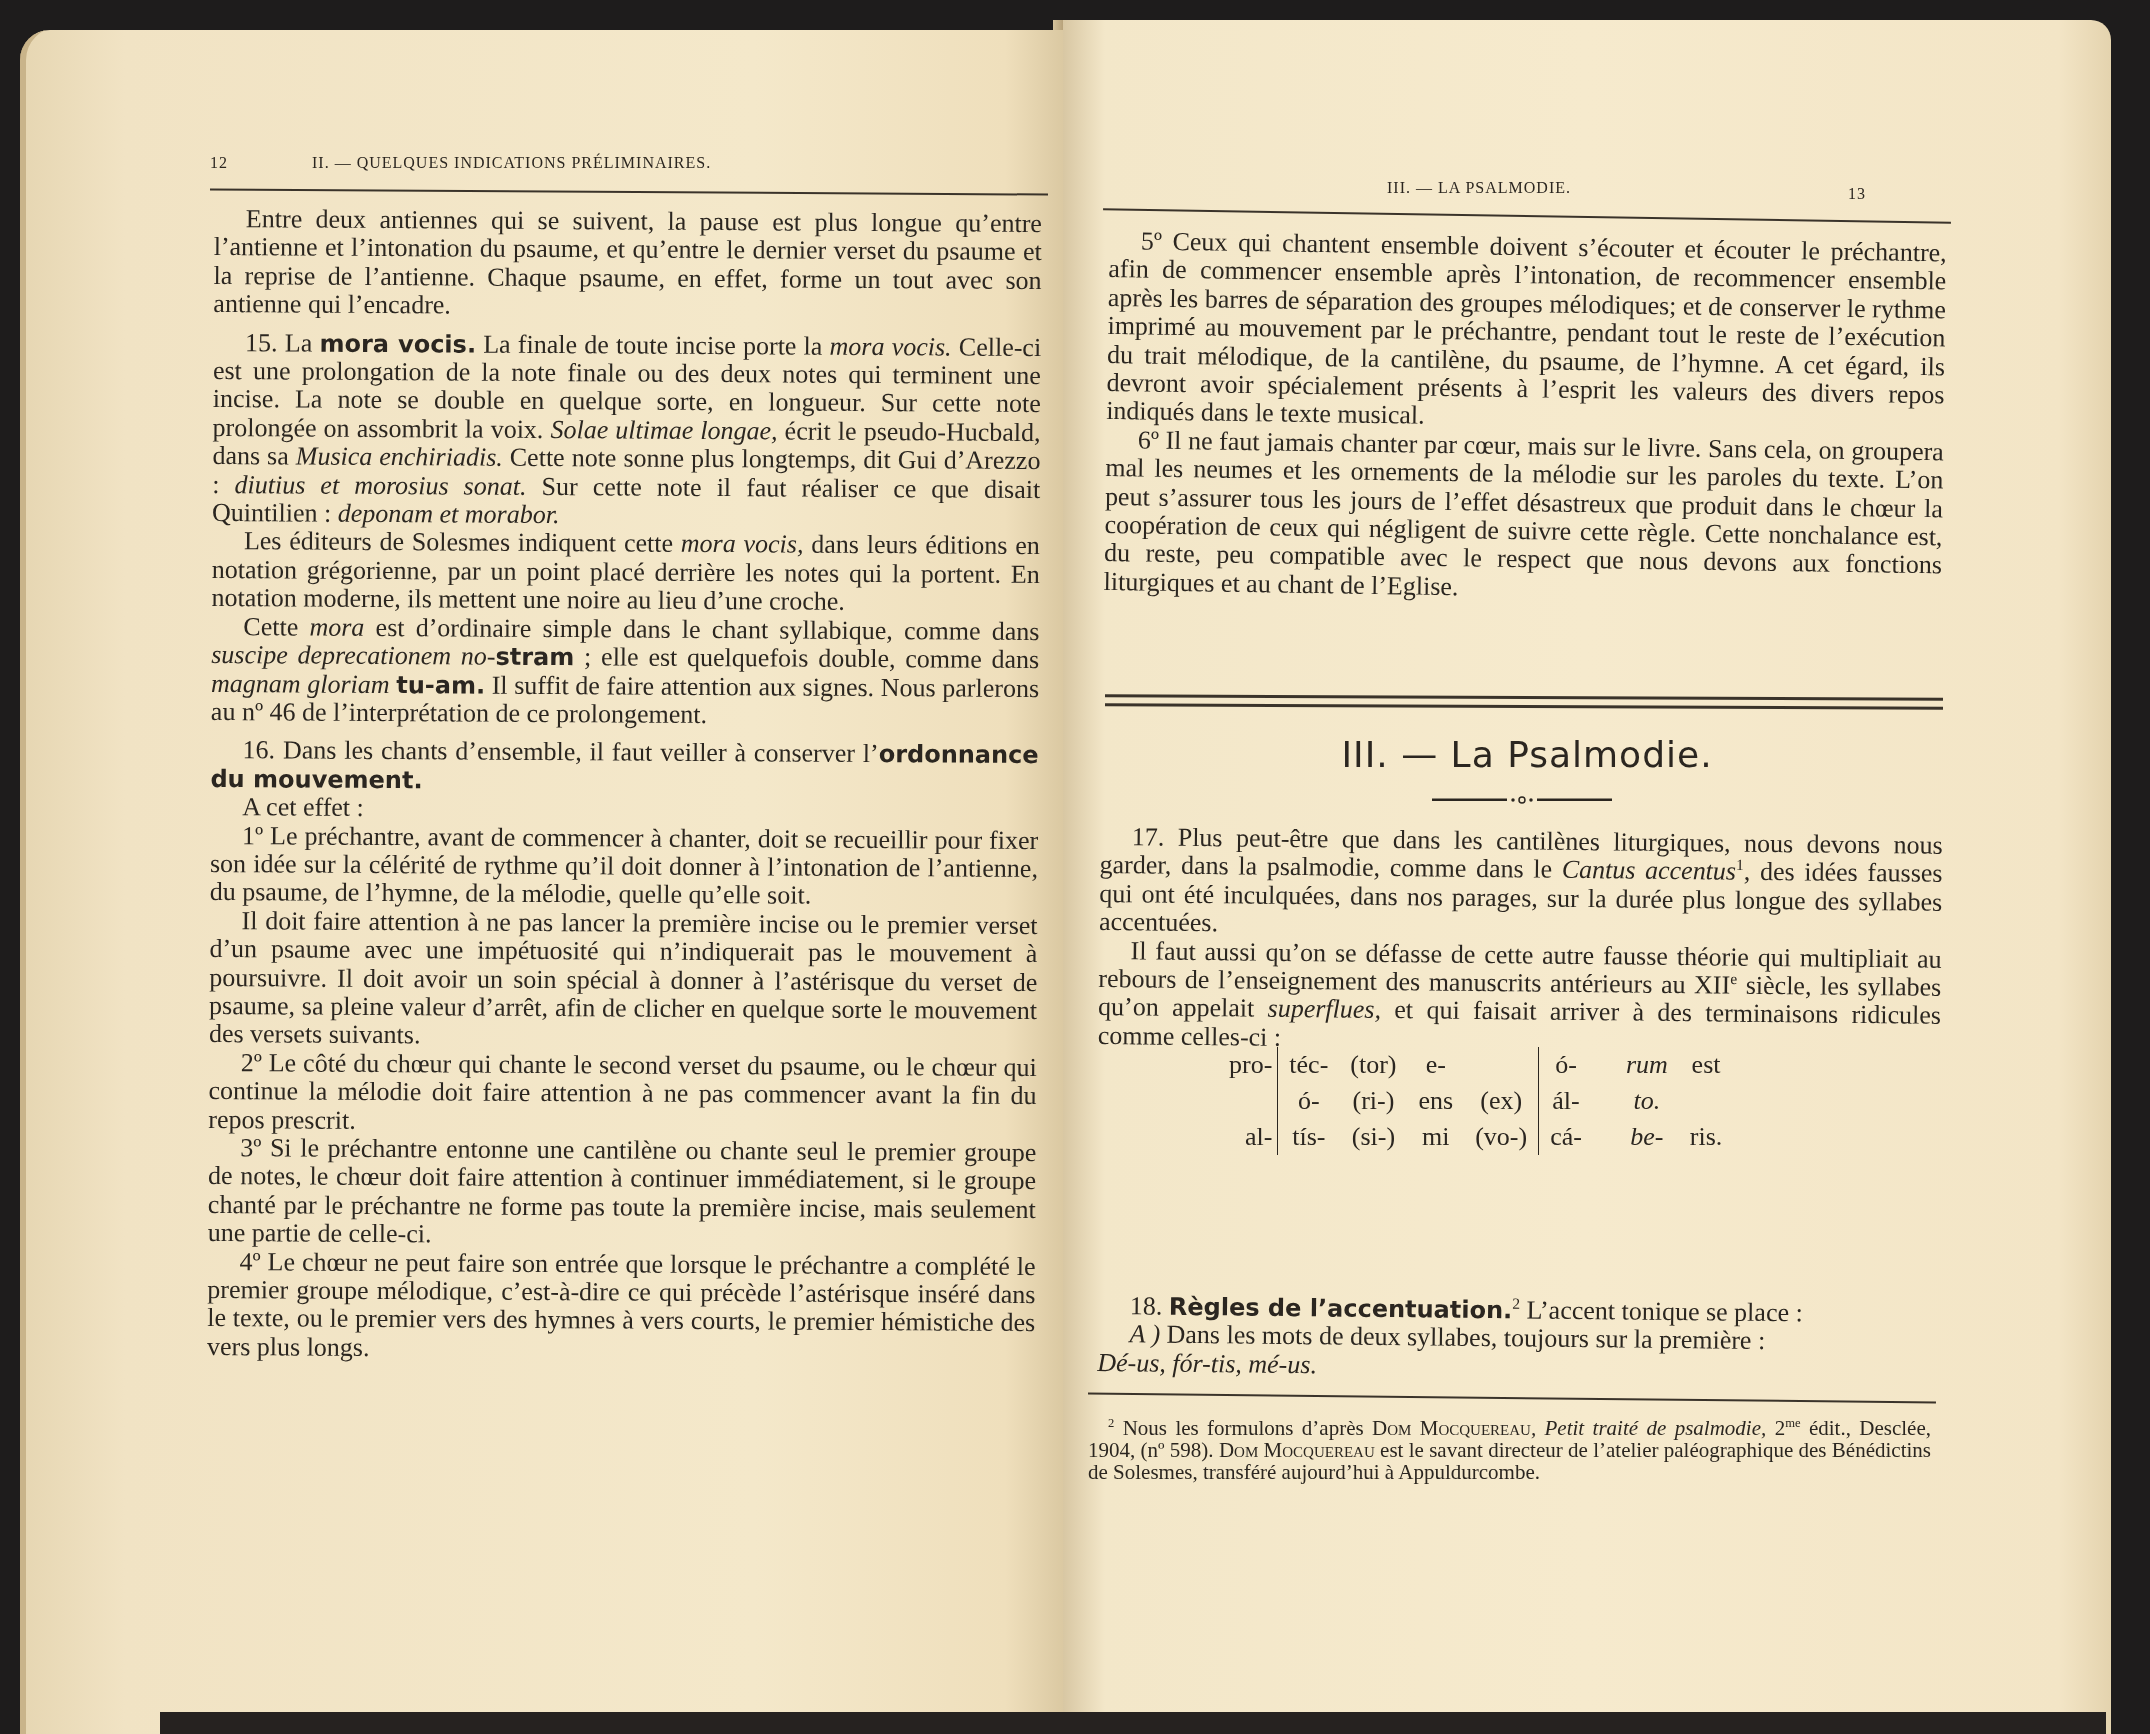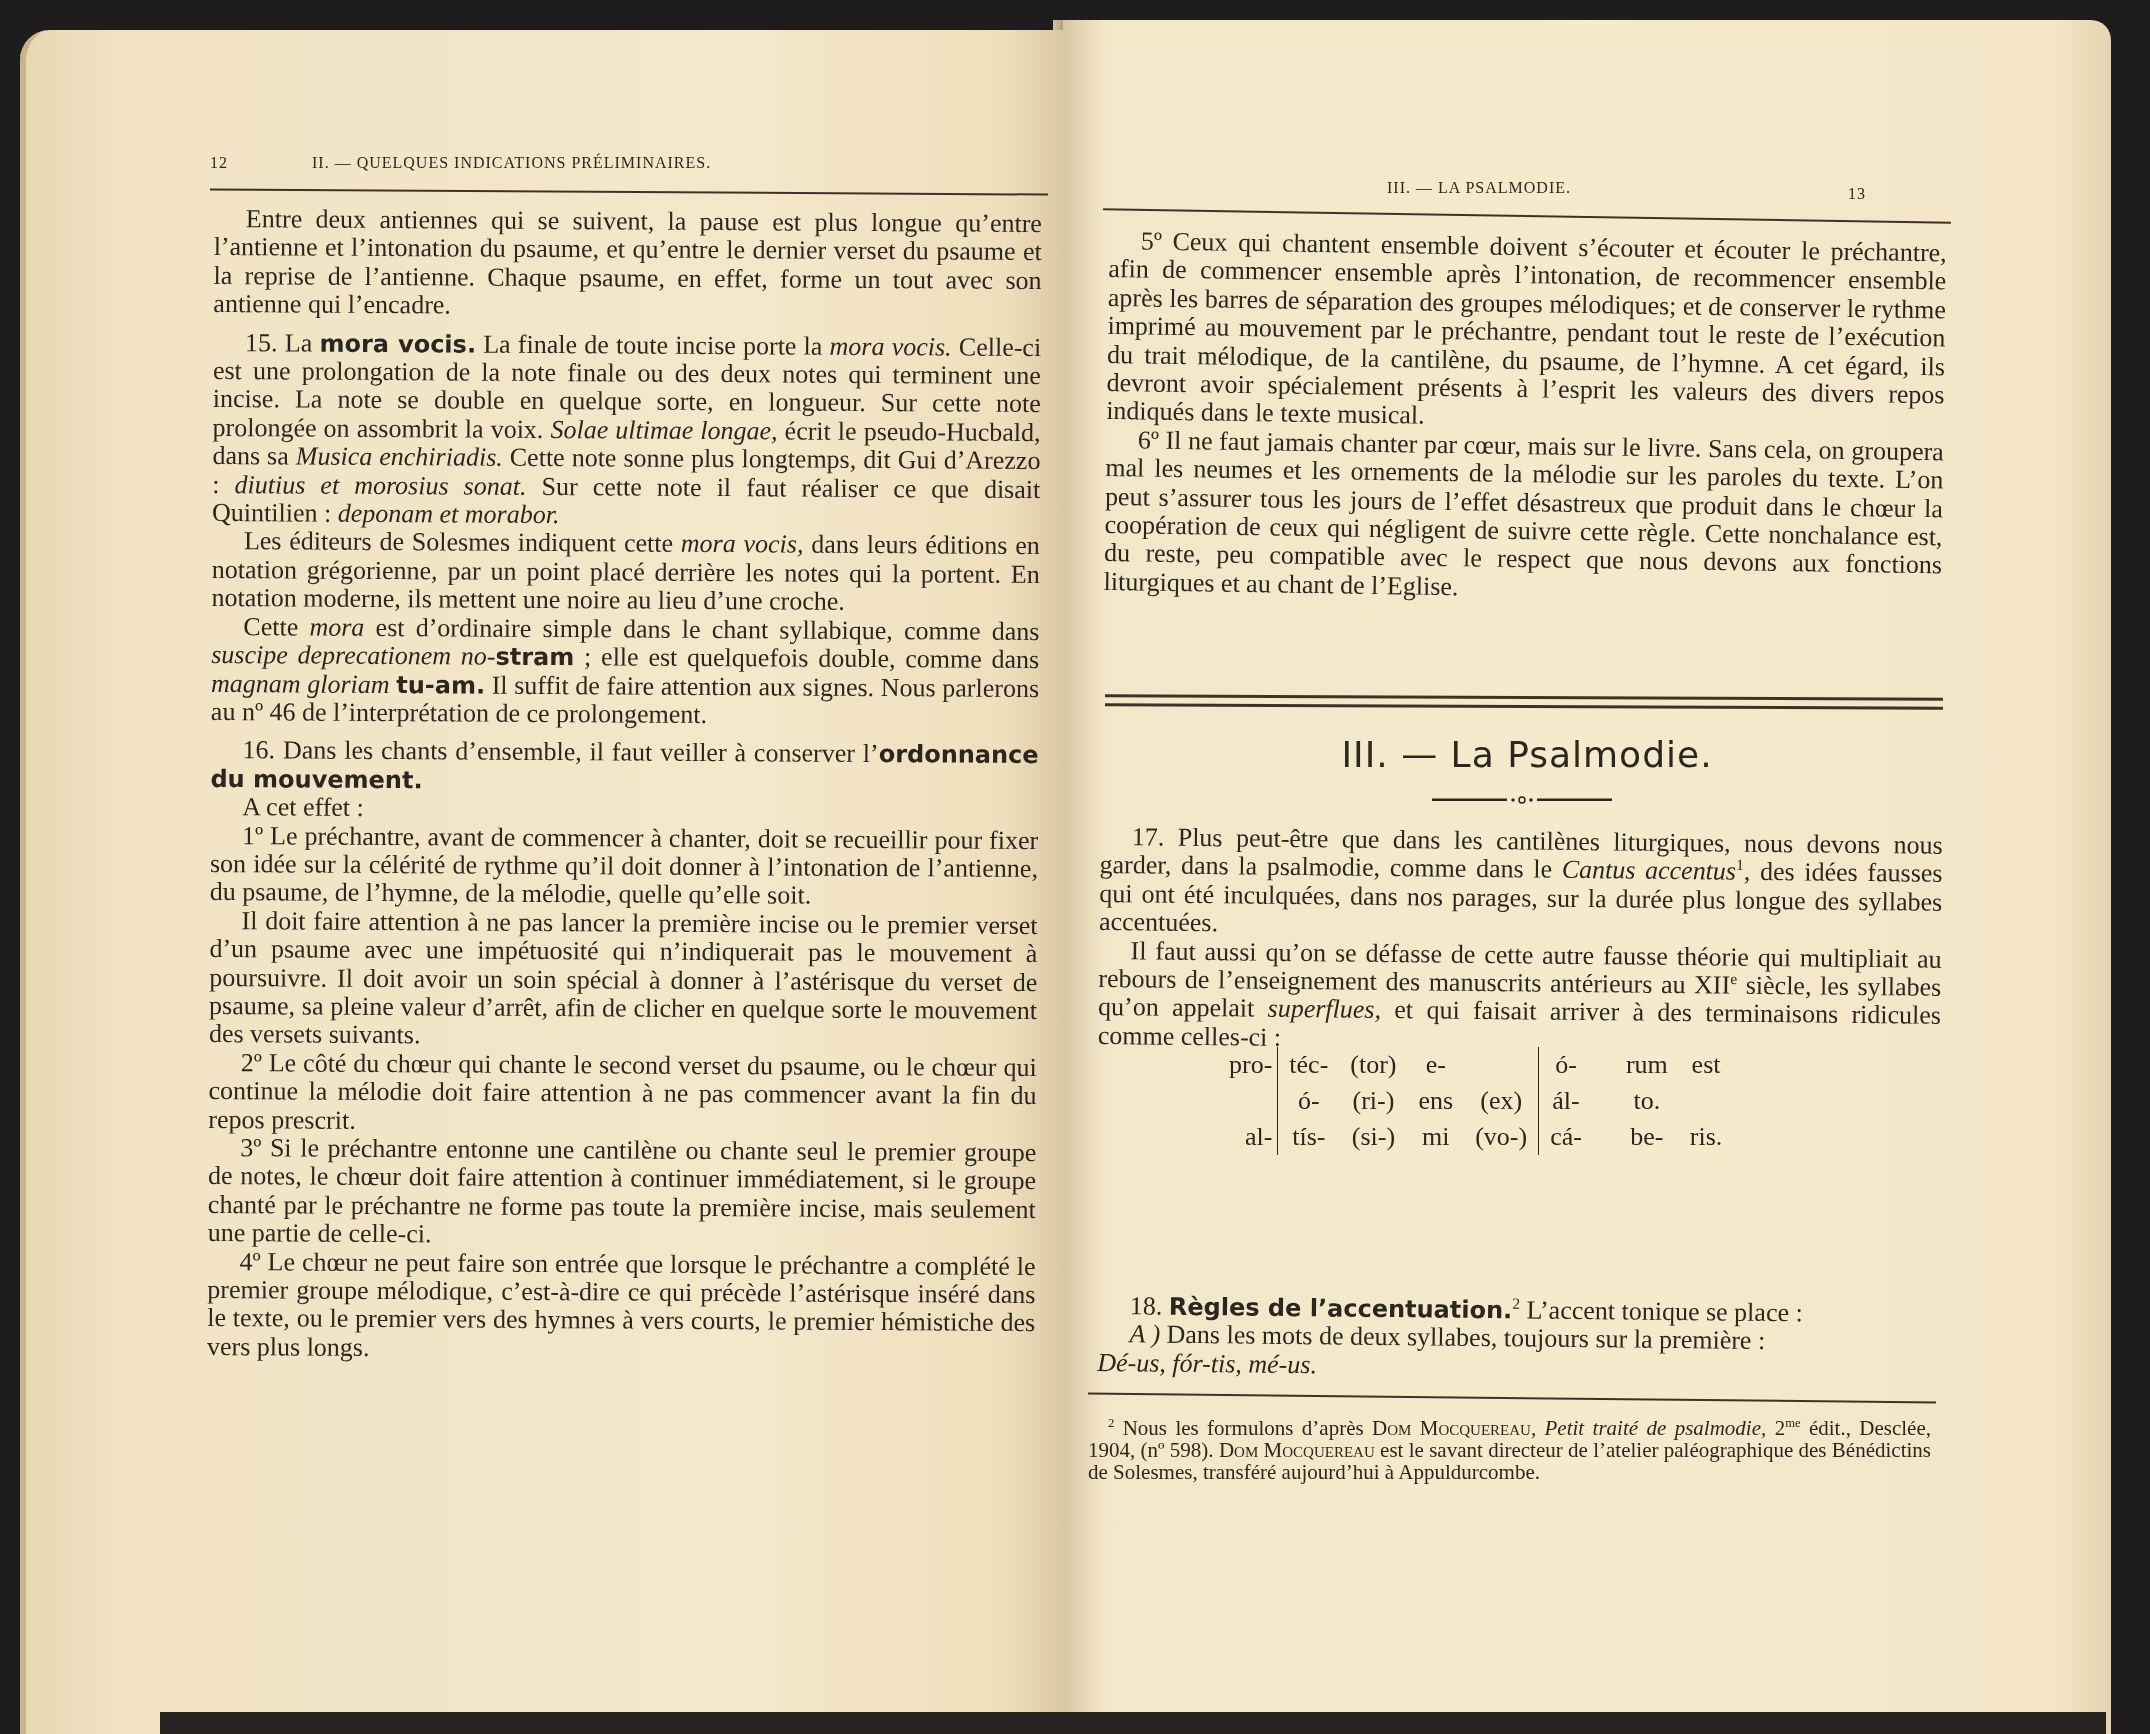--- a/index.html
+++ b/index.html
@@ -58,21 +58,21 @@
   }
   .double-rule1 { position: absolute; left: 1105px; top: 696px; width: 838px; height: 3px; background: #3a332a; transform: rotate(0.25deg); }
   .double-rule2 { position: absolute; left: 1105px; top: 705px; width: 838px; height: 2.5px; background: #3a332a; transform: rotate(0.25deg); }
   table.syll {
     position: absolute; left: 1218px; top: 1047px;
     border-collapse: collapse; font-size: 26px; line-height: 36px;
   }
   table.syll td { padding: 0 11px; white-space: nowrap; text-align: center; }
   table.syll td.r { text-align: right; padding-right: 5px; }
   table.syll td.sep { border-right: 1.5px solid #2b2620; padding: 0; width: 0; }
-  table.syll td.c { text-align: center; }
+  table.syll td.c { text-align: center; font-style: italic; }
   .footnotes {
     position: absolute; left: 1088px; top: 1417px; width: 843px;
     font-size: 21px; line-height: 22px; text-align: justify;
   }
   .footnotes p { margin: 0; text-indent: 20px; }
   .sc { font-variant: small-caps; }
   sup { font-size: 60%; line-height: 0; }
   .fn-rule { position: absolute; left: 1088px; top: 1397px; width: 848px; height: 1.5px; background: #3a332a; transform: rotate(0.6deg); }
 </style>
 </head>

